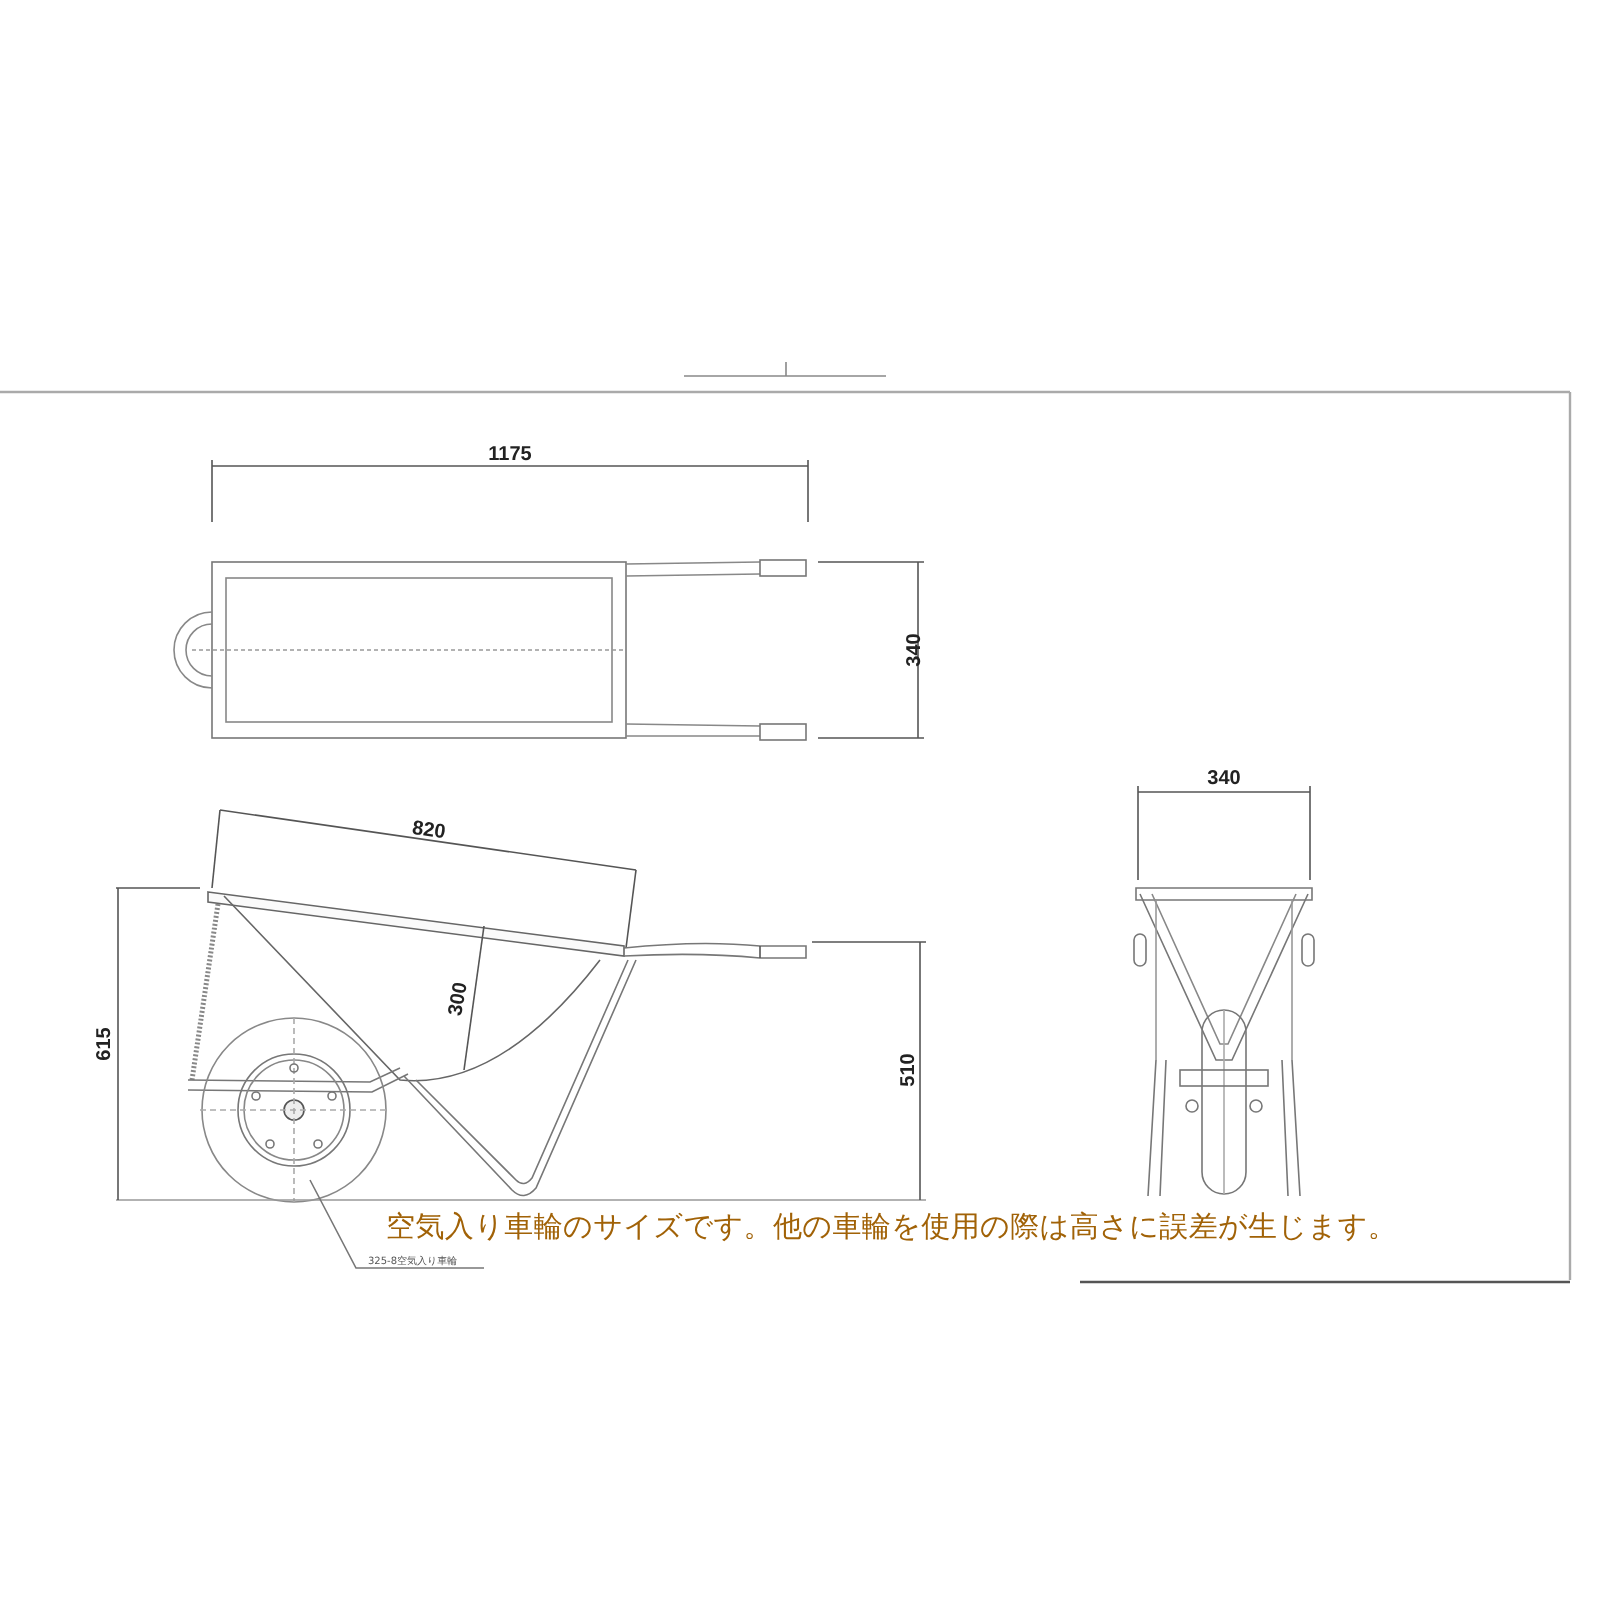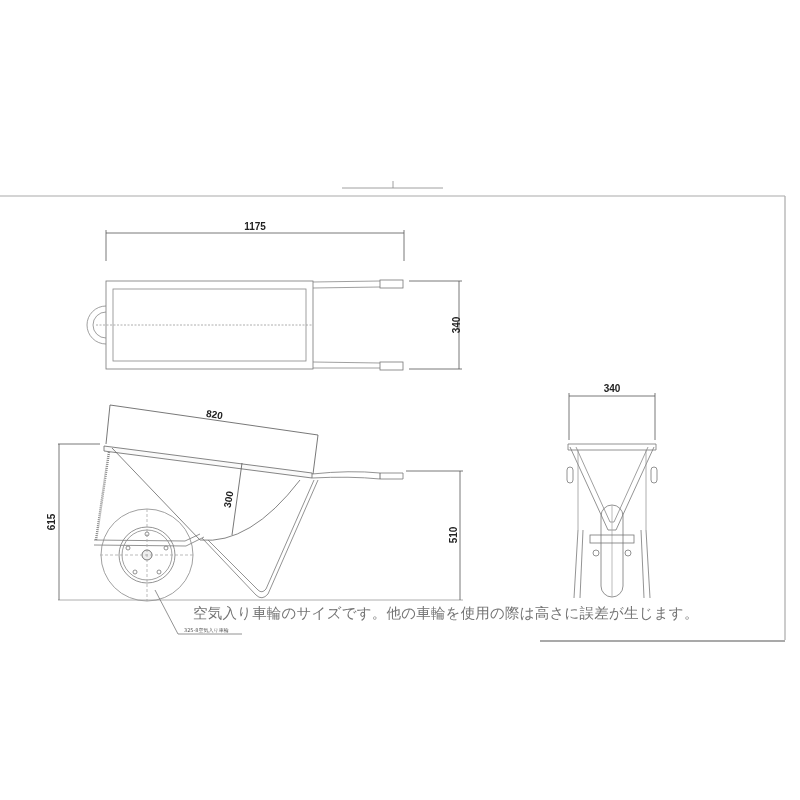--- a/index.html
+++ b/index.html
@@ -1,19 +1,19 @@
 <!DOCTYPE html>
 <html><head>
 <meta charset="utf-8">
 <style>
   html,body{margin:0;padding:0;background:#fff;}
   body{width:800px;height:800px;position:relative;overflow:hidden;font-family:"Liberation Sans",sans-serif;}
   svg{position:absolute;left:0;top:0;}
   .dim{font-family:"Liberation Sans",sans-serif;font-size:10px;font-weight:bold;fill:#222;}
-  .note{position:absolute;left:193px;top:604px;color:#737373;font-family:"DejaVu Sans",sans-serif;font-size:14.5px;letter-spacing:0.2px;white-space:nowrap;}
+  .note{position:absolute;left:193px;top:604px;color:#a16207;font-family:"DejaVu Sans",sans-serif;font-size:14.5px;letter-spacing:0.2px;white-space:nowrap;}
   .wheel-label{font-family:"DejaVu Sans",sans-serif;font-size:5px;fill:#555;}
 </style>
 </head>
 <body>
 
 <svg width="800" height="800" viewBox="0 0 800 800" xmlns="http://www.w3.org/2000/svg" fill="none" stroke="#555" stroke-width="0.8">
 
   <g stroke="#aaa" stroke-width="1.2">
     <line x1="0" y1="196" x2="785" y2="196"></line>
     <line x1="785" y1="196" x2="785" y2="640"></line>

